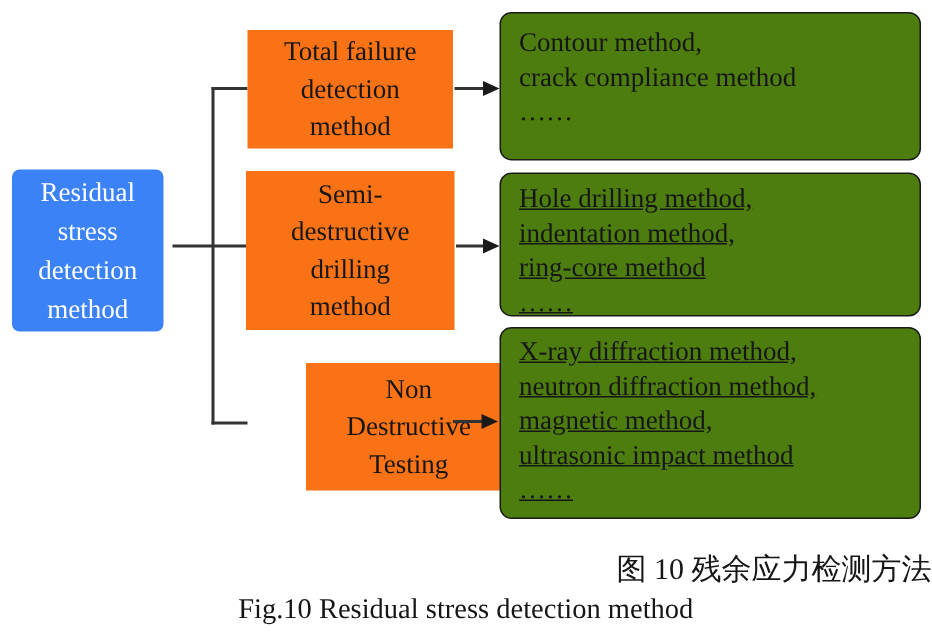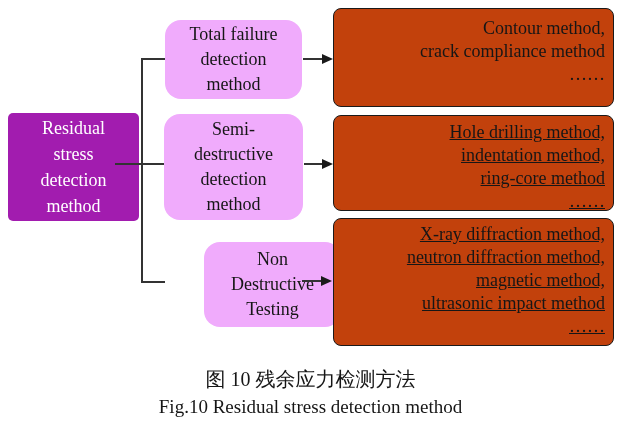--- a/index.html
+++ b/index.html
@@ -21,46 +21,46 @@
     align-items: center;
     justify-content: center;
     text-align: center;
     white-space: pre-line;
     font-size: 18px;
     line-height: 25px;
     color: #161616;
     box-sizing: border-box;
   }
   .root-node {
-    left: 8px; top: 113px; width: 131px; height: 108px;
-    background: #a21caf;
+    left: 8px; top: 113px; width: 101px; height: 108px;
+    background: #3b82f6;
     color: #ffffff;
     border-radius: 5px;
     line-height: 26px;
     font-size: 18px;
   }
   .branch-node {
-    background: #f0abfc;
-    border-radius: 16px;
+    background: #f97316;
+    border-radius: 0;
   }
   .branch-0 { left: 165px; top: 20px;  width: 137px; height: 79px;  }
   .branch-1 { left: 164px; top: 114px; width: 139px; height: 106px; }
   .branch-2 { left: 165px; top: 242px; width: 137px; height: 85px; margin-left: 39px;  }
   .detail-box {
     position: absolute;
     box-sizing: border-box;
     border: 1.5px solid #1a1a1a;
     border-radius: 8px;
-    background: #c2410c;
+    background: #4d7c0f;
     white-space: pre-line;
     font-size: 18px;
     line-height: 23px;
     color: #161616;
     padding: 8px 8px 0 12px;
-    text-align: right;
+    text-align: left;
   }
   .detail-0 { left: 333px; top: 8px;   width: 281px; height: 99px;  }
   .detail-1 { left: 333px; top: 115px; width: 281px; height: 96px; padding-top: 5px; text-decoration: underline; }
   .detail-2 { left: 333px; top: 218px; width: 281px; height: 128px; padding-top: 4px; text-decoration: underline; }
   .cline {
     position: absolute;
     background: #333333;
   }
   .trunk      { left: 141px; top: 58px;  width: 2px;  height: 225px; }
   .br-top     { left: 141px; top: 58px;  width: 24px; height: 2px; }
@@ -78,21 +78,21 @@
   }
   .head-0 { left: 322px; top: 54px;  }
   .head-1 { left: 322px; top: 159px; }
   .head-2 { left: 321px; top: 276px; }
   .caption {
     position: absolute;
     left: 0; right: 0;
     text-align: center;
     color: #161616;
   }
-  .caption-zh { top: 366px; font-size: 20px; }
+  .caption-zh { top: 366px; font-size: 20px; text-align: right; }
   .caption-en { top: 396px; font-size: 19px; }
 </style>
 </head>
 <body>
 
 <div class="stage">
 
   <div class="node root-node">Residual
 stress
 detection
@@ -101,21 +101,21 @@
   <div class="cline trunk"></div>
   <div class="cline br-top"></div>
   <div class="cline br-mid"></div>
   <div class="cline br-bot"></div>
 
   <div class="node branch-node branch-0">Total failure
 detection
 method</div>
   <div class="node branch-node branch-1">Semi-
 destructive
-detection
+drilling
 method</div>
   <div class="node branch-node branch-2">Non
 Destructive
 Testing</div>
 
   <div class="cline arr-0-line"></div>
   <div class="arrow-head head-0"></div>
   <div class="cline arr-1-line"></div>
   <div class="arrow-head head-1"></div>
   <div class="cline arr-2-line"></div>

